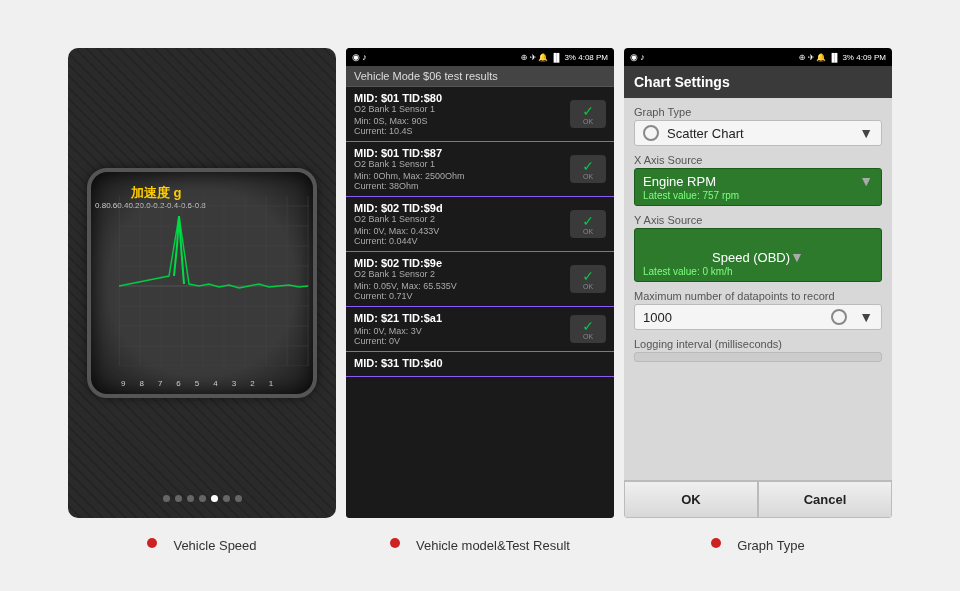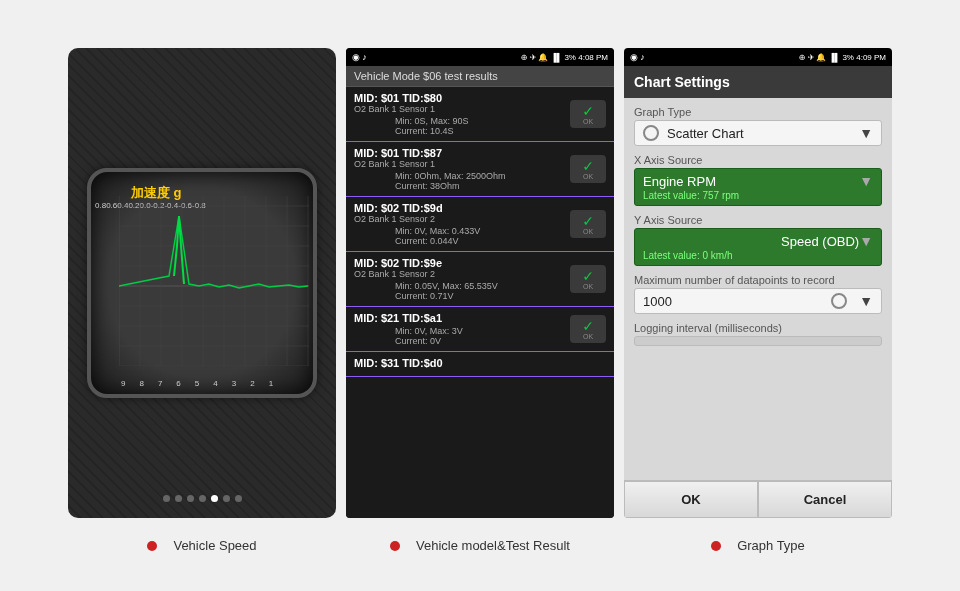--- a/index.html
+++ b/index.html
@@ -188,21 +188,20 @@
 
     .test-sensor {
       color: #aaa;
       font-size: 9px;
     }
 
     .test-values {
       color: #aaa;
       font-size: 9px;
       margin-top: 2px;
-      margin-left: 41px;
     }
 
     .ok-badge {
       width: 36px;
       height: 28px;
       background: #3a3a3a;
       border-radius: 4px;
       display: flex;
       align-items: center;
       justify-content: center;
@@ -331,21 +330,20 @@
       display: flex;
       flex-direction: row;
       gap: 10px;
       margin-top: 10px;
       justify-content: center;
     }
 
     .caption-item {
       width: 268px;
       display: flex;
-      align-items: center;
       gap: 16px;
       justify-content: center;
     }
 
     .caption-dot {
       width: 10px;
       height: 10px;
       border-radius: 50%;
       background: #cc2222;
       flex-shrink: 0;
@@ -540,21 +538,21 @@
               <span class="dropdown-text">Engine RPM</span>
               <span class="dropdown-arrow">▼</span>
             </div>
             <div class="green-value">Latest value: 757 rpm</div>
           </div>
         </div>
 
         <div>
           <div class="settings-section-label">Y Axis Source</div>
           <div class="green-dropdown">
-            <div style="display:flex; justify-content:flex-end; align-items:center;">
+            <div style="display:flex; justify-content:center; align-items:center;margin-top:16px;">
               <span class="dropdown-text">Speed (OBD)</span>
               <span class="dropdown-arrow">▼</span>
             </div>
             <div class="green-value">Latest value: 0 km/h</div>
           </div>
         </div>
 
         <div>
           <div class="settings-section-label">Maximum number of datapoints to record</div>
           <div class="dropdown-row">

